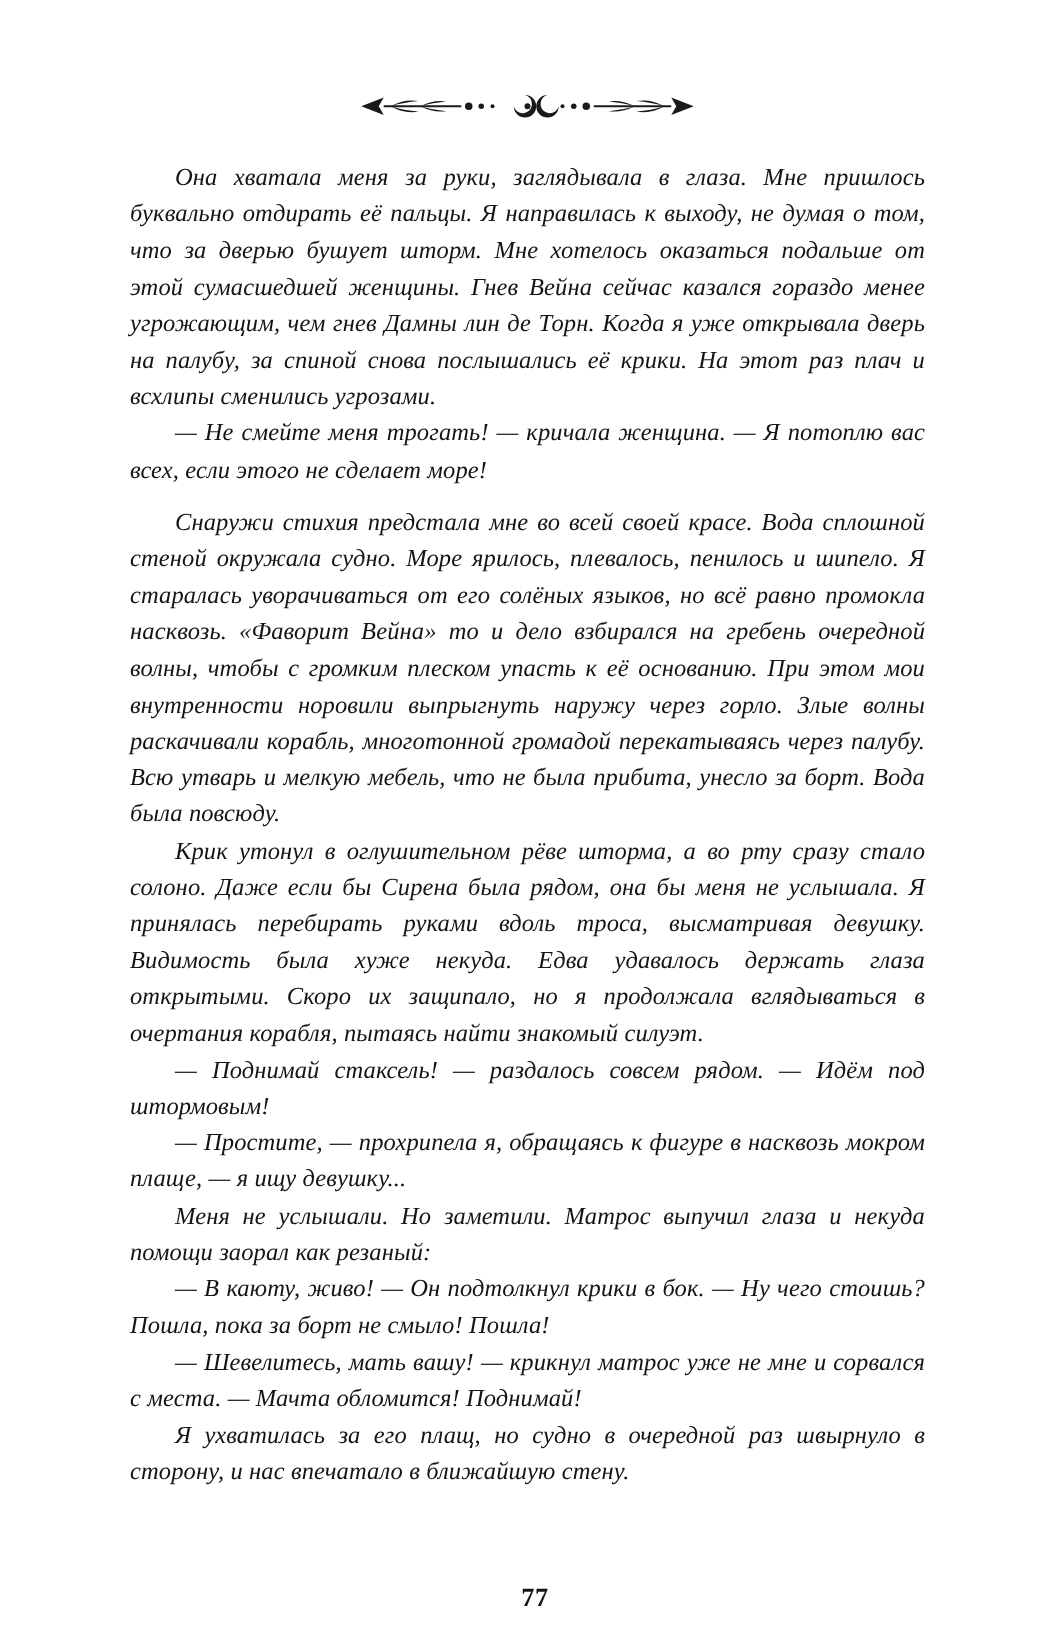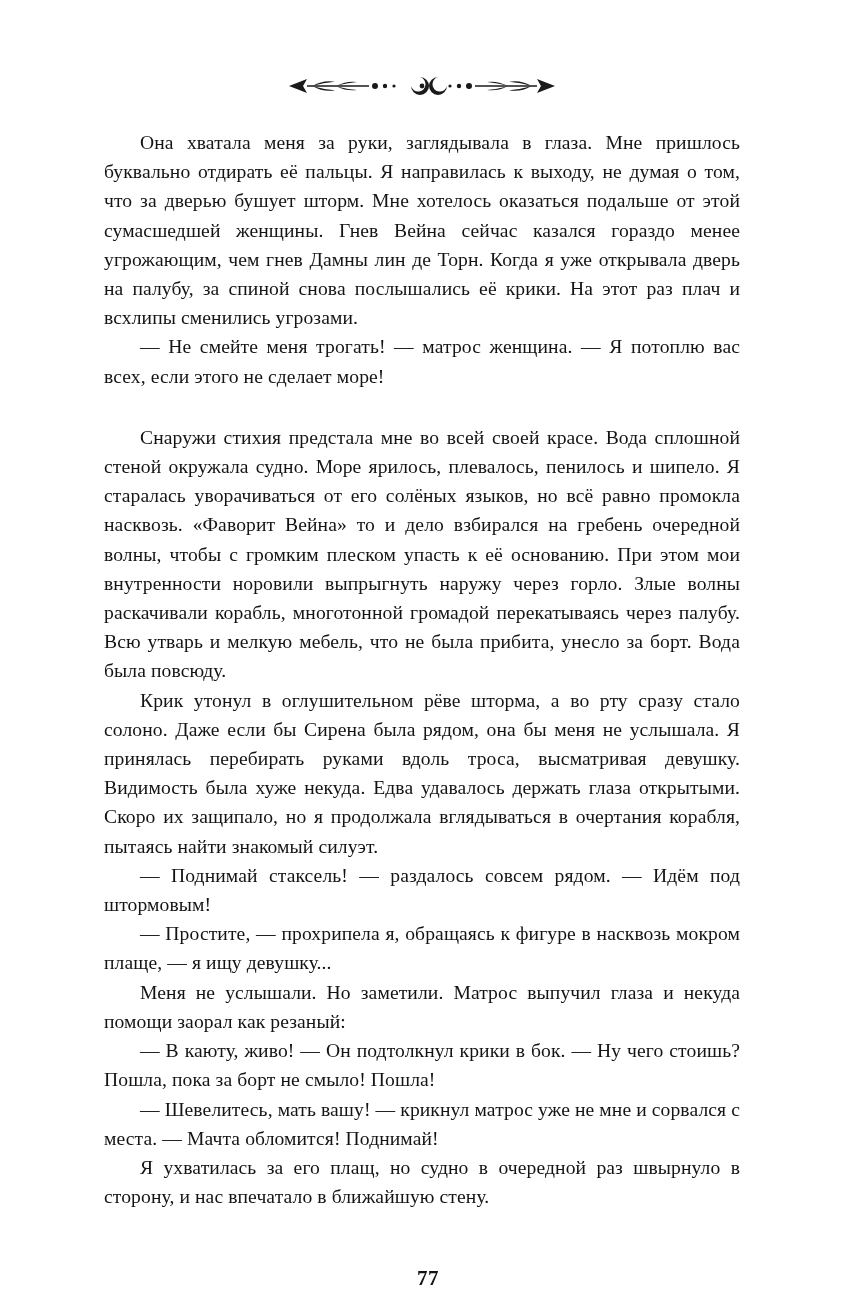--- a/index.html
+++ b/index.html
@@ -39,23 +39,24 @@
     font-size: 19.6px;
     line-height: 29.2px;
     text-align: justify;
     text-justify: inter-word;
     color: #141414;
     letter-spacing: 0.1px;
   }
   .body-text p {
     margin: 0;
     text-indent: 36px;
+    font-style: italic;
   }
   .body-text p.gap {
-    margin-top: 32px;
+    margin-top: 13px;
   }
   .folio {
     position: absolute;
     left: 0;
     right: 0;
     bottom: 88px;
     text-align: center;
     font-size: 21px;
     font-weight: bold;
     color: #141414;
@@ -98,21 +99,21 @@
         <path d="M220 13.6 q-10 -5 -20 -3.5 q11 1 20 3.5 z"></path>
         <path d="M220 14.4 q-10 5 -20 3.5 q11 -1 20 -3.5 z"></path>
 
         <path d="M268 14 L250 7 L254 14 L250 21 Z"></path>
       </g>
     </svg>
   </div>
 
   <div class="body-text">
     <p>Она хватала меня за руки, заглядывала в глаза. Мне пришлось буквально отдирать её пальцы. Я направилась к выходу, не думая о том, что за дверью бушует шторм. Мне хотелось оказаться подальше от этой сумасшедшей женщины. Гнев Вейна сейчас казался гораздо менее угрожающим, чем гнев Дамны лин де Торн. Когда я уже открывала дверь на палубу, за спиной снова послышались её крики. На этот раз плач и всхлипы сменились угрозами.</p>
-    <p>— Не смейте меня трогать! — матрос женщина. — Я потоплю вас всех, если этого не сделает море!</p>
+    <p>— Не смейте меня трогать! — кричала женщина. — Я потоплю вас всех, если этого не сделает море!</p>
     <p class="gap">Снаружи стихия предстала мне во всей своей красе. Вода сплошной стеной окружала судно. Море ярилось, плевалось, пенилось и шипело. Я старалась уворачиваться от его солёных языков, но всё равно промокла насквозь. «Фаворит Вейна» то и дело взбирался на гребень очередной волны, чтобы с громким плеском упасть к её основанию. При этом мои внутренности норовили выпрыгнуть наружу через горло. Злые волны раскачивали корабль, многотонной громадой перекатываясь через палубу. Всю утварь и мелкую мебель, что не была прибита, унесло за борт. Вода была повсюду.</p>
     <p>Крик утонул в оглушительном рёве шторма, а во рту сразу стало солоно. Даже если бы Сирена была рядом, она бы меня не услышала. Я принялась перебирать руками вдоль троса, высматривая девушку. Видимость была хуже некуда. Едва удавалось держать глаза открытыми. Скоро их защипало, но я продолжала вглядываться в очертания корабля, пытаясь найти знакомый силуэт.</p>
     <p>— Поднимай стаксель! — раздалось совсем рядом. — Идём под штормовым!</p>
     <p>— Простите, — прохрипела я, обращаясь к фигуре в насквозь мокром плаще, — я ищу девушку...</p>
     <p>Меня не услышали. Но заметили. Матрос выпучил глаза и некуда помощи заорал как резаный:</p>
     <p>— В каюту, живо! — Он подтолкнул крики в бок. — Ну чего стоишь? Пошла, пока за борт не смыло! Пошла!</p>
     <p>— Шевелитесь, мать вашу! — крикнул матрос уже не мне и сорвался с места. — Мачта обломится! Поднимай!</p>
     <p>Я ухватилась за его плащ, но судно в очередной раз швырнуло в сторону, и нас впечатало в ближайшую стену.</p>
   </div>
 

